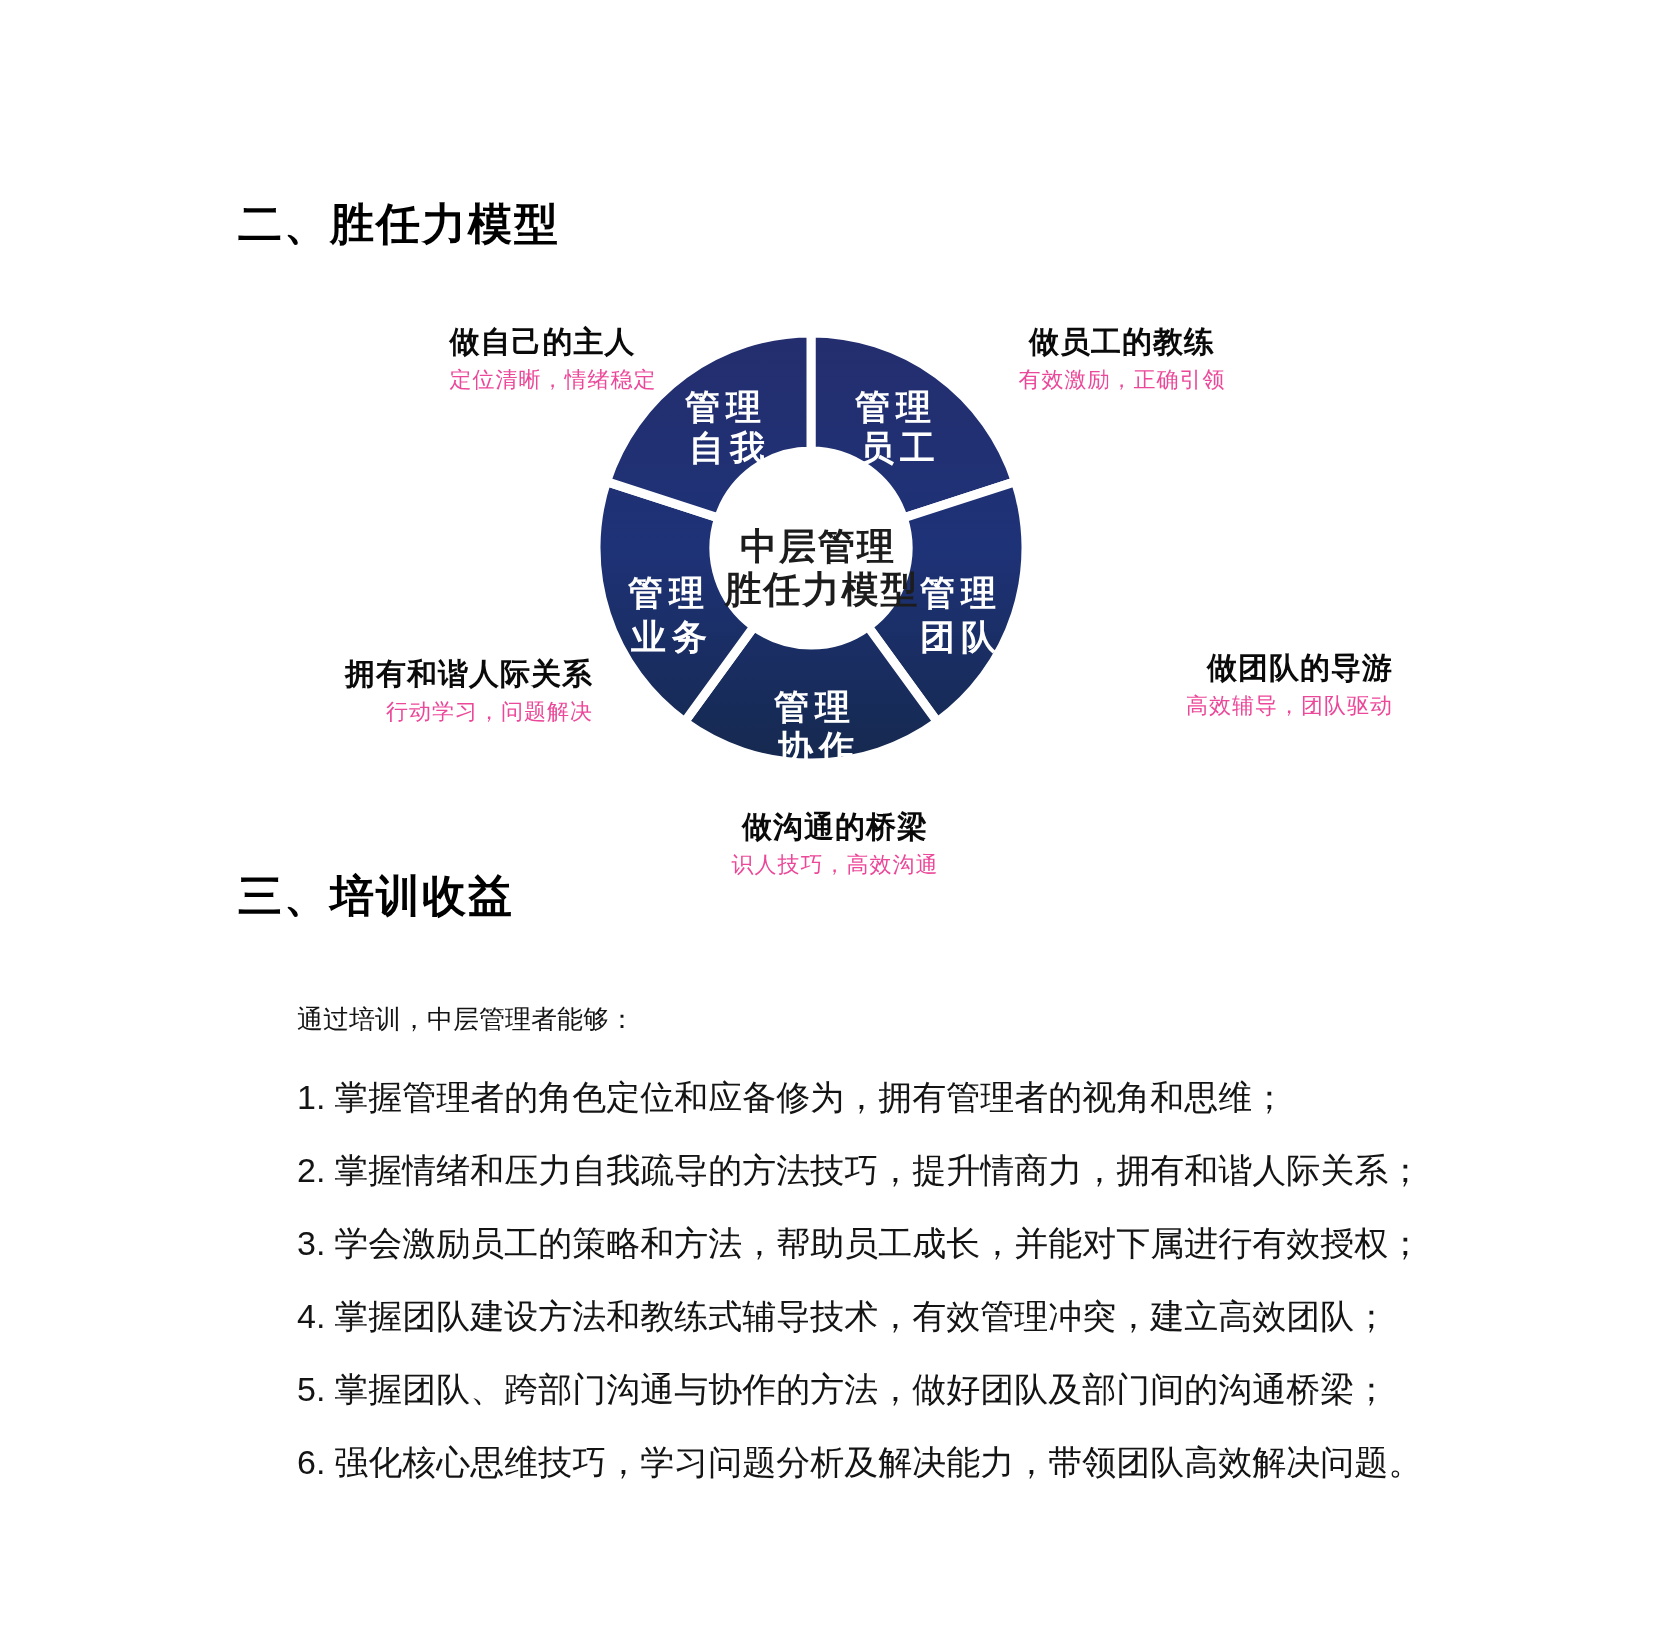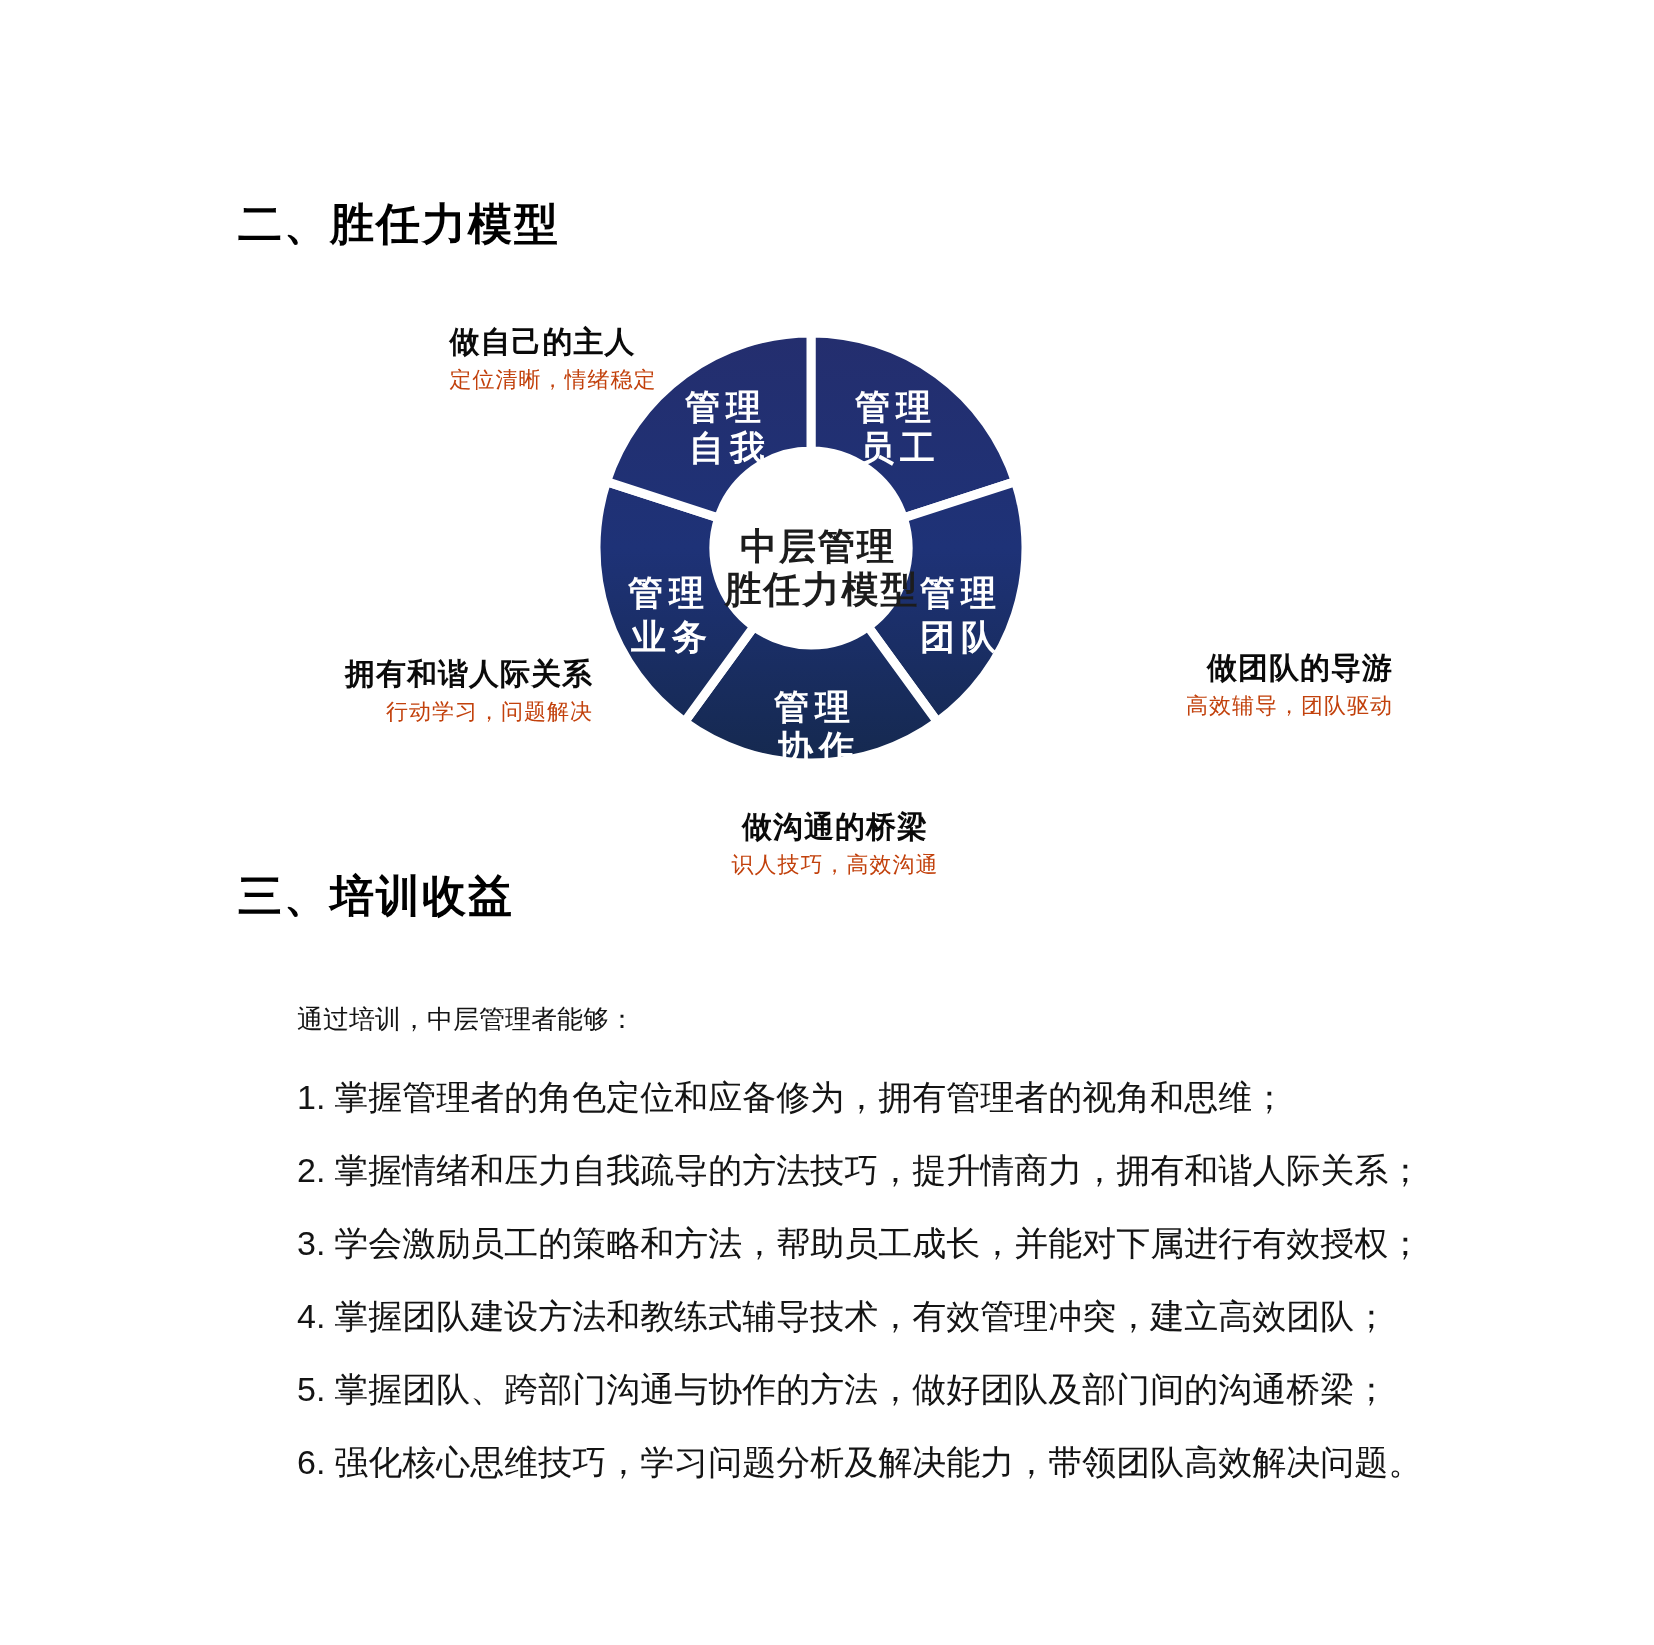--- a/index.html
+++ b/index.html
@@ -37,21 +37,21 @@
     text-anchor:middle;dominant-baseline:central;
     font-family:"Liberation Sans","DejaVu Sans",sans-serif;
   }
 
   
   .annotation{position:absolute;white-space:nowrap;}
   .annotation .ann-title{
     font-size:30px;font-weight:800;color:#0a0a0a;line-height:34px;letter-spacing:1px;
   }
   .annotation .ann-sub{
-    font-size:22px;font-weight:400;color:#c2410c;line-height:26px;margin-top:8px;letter-spacing:1px;
+    font-size:22px;font-weight:400;color:#ec4899;line-height:26px;margin-top:8px;letter-spacing:1px;
   }
   #ann-self{left:553px;top:325px;transform:translateX(-50%);text-align:left;}
   #ann-staff{left:1122px;top:325px;transform:translateX(-50%);text-align:center;}
   #ann-problem{left:273px;top:657px;width:320px;text-align:right;}
   #ann-guide{left:1073px;top:651px;width:320px;text-align:right;}
   #ann-bridge{left:835px;top:810px;transform:translateX(-50%);text-align:center;}
 
   
   .body-block{position:absolute;left:297px;top:1001px;width:1240px;}
   .intro-line{
@@ -101,20 +101,24 @@
 
     <text class="center-label" x="237" y="228">中层管理</text>
     <text class="center-label" x="241" y="271">胜任力模型</text>
   </svg>
 
   <div id="ann-self" class="annotation">
     <div class="ann-title">做自己的主人</div>
     <div class="ann-sub">定位清晰，情绪稳定</div>
   </div>
 
+  <div id="ann-staff" class="annotation">
+    <div class="ann-title">做员工的教练</div>
+    <div class="ann-sub">有效激励，正确引领</div>
+  </div>
 
   <div id="ann-guide" class="annotation">
     <div class="ann-title">做团队的导游</div>
     <div class="ann-sub">高效辅导，团队驱动</div>
   </div>
 
   <div id="ann-bridge" class="annotation">
     <div class="ann-title">做沟通的桥梁</div>
     <div class="ann-sub">识人技巧，高效沟通</div>
   </div>

